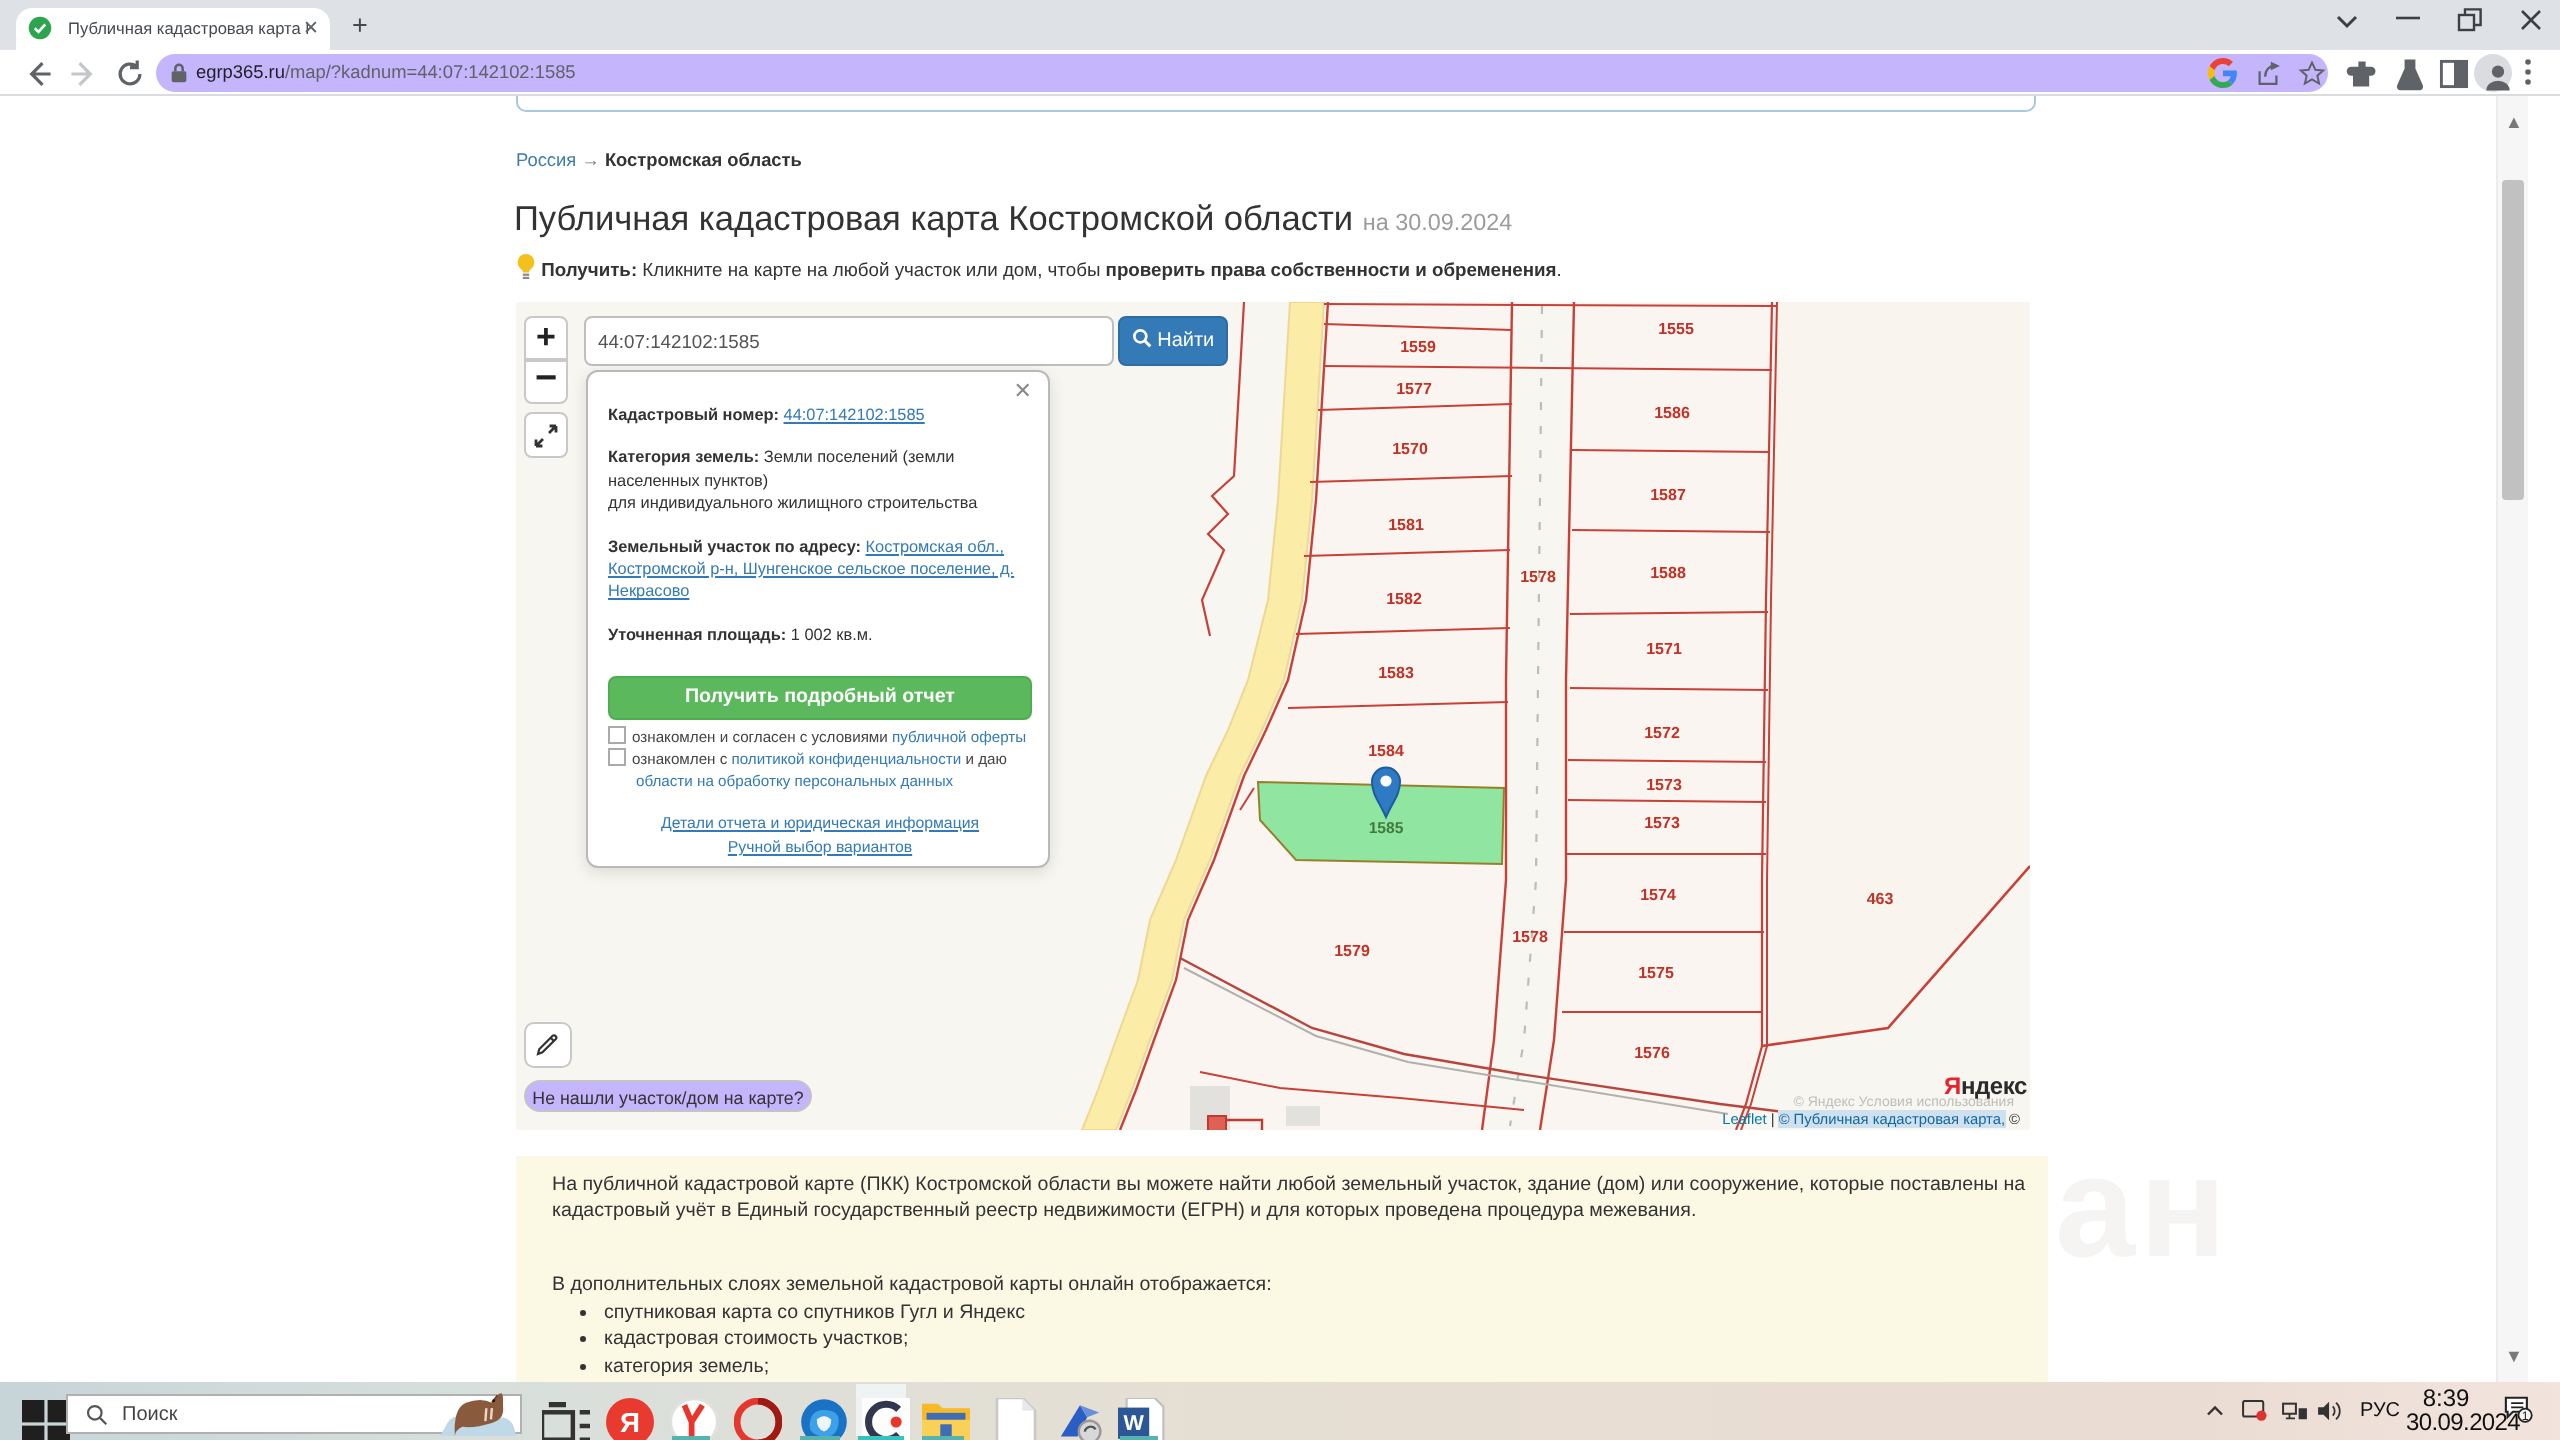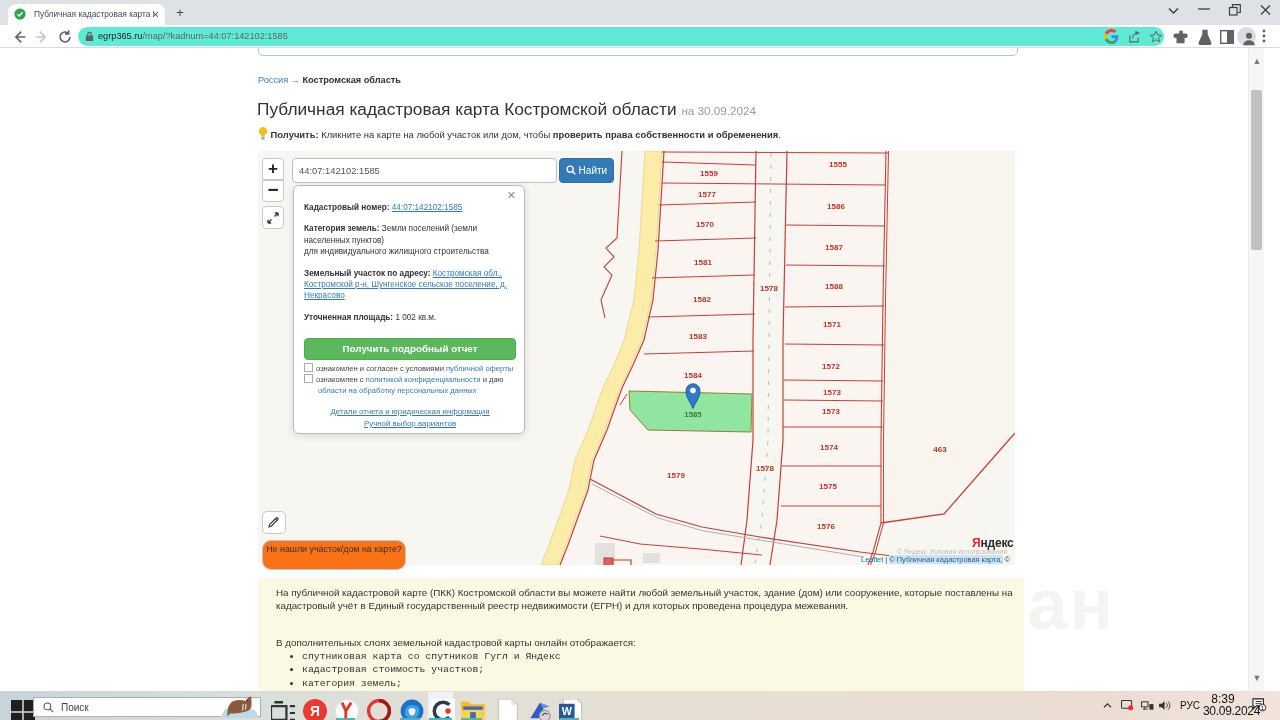--- a/index.html
+++ b/index.html
@@ -9,21 +9,21 @@
   
   #tabbar { position:absolute; left:0; top:0; width:1280px; height:25px; background:#dee1e6; }
   #tab { position:absolute; left:8px; top:4px; width:157px; height:21px; background:#fff; border-radius:8px 8px 0 0; }
   #tab .fav { position:absolute; left:6px; top:4px; width:12px; height:12px; }
   #tab .ttl { position:absolute; left:26px; top:5px; width:120px; height:12px; font-size:8.3px; color:#454a50; white-space:nowrap; overflow:hidden; }
   #tab .tx { position:absolute; right:4px; top:5px; width:11px; height:11px; color:#5f6368; font-size:9.5px; line-height:11px; text-align:center; }
   #newtab { position:absolute; left:172px; top:5px; width:16px; height:16px; color:#45494d; font-size:13.5px; line-height:15px; text-align:center; font-weight:400; }
 
   #toolbar { position:absolute; left:0; top:25px; width:1280px; height:23px; background:#fff; border-bottom:1px solid #dadce0; }
   .navic { position:absolute; top:2px; width:18px; height:18px; }
-  #omni { position:absolute; left:78px; top:2px; width:1086px; height:19px; background:#5eead4; border-radius:10px; }
+  #omni { position:absolute; left:78px; top:2px; width:1086px; height:19px; background:#c4b5fd; border-radius:10px; }
   #omni .url { position:absolute; left:20px; top:4px; font-size:9.2px; color:#202124; white-space:nowrap; }
   #omni .url span { color:#5f6368; }
 
   
   #page { position:absolute; left:0; top:48px; width:1264px; height:643px; background:#fff; overflow:hidden; }
   #cutinput { position:absolute; left:258px; top:-50px; width:760px; height:58px; border:1px solid #a9c7e3; border-radius:5px; background:#fff; }
   #crumbs { position:absolute; left:258px; top:27px; font-size:9.2px; color:#333; }
   #crumbs a { color:#3f7cac; text-decoration:none; }
   #crumbs .arr { color:#777; }
   #h1 { position:absolute; left:257px; top:51px; font-size:17.3px; font-weight:400; color:#333; }
@@ -48,33 +48,33 @@
   #popup .cls { position:absolute; right:8px; top:3px; color:#8a8a8a; font-size:11px; }
   #pemail { position:absolute; left:10px; top:126px; width:212px; height:21px; border:1px solid #ccc; border-radius:4px; color:#a9a9a9; font-size:9.6px; line-height:19px; padding-left:8px; }
   #pbtn { position:absolute; left:10px; top:152px; width:212px; height:22px; background:#5cb85c; border:1px solid #4cae4c; border-radius:4px; color:#fff; font-size:9.8px; font-weight:700; text-align:center; line-height:20px; }
   .chkrow { position:absolute; left:10px; font-size:7.6px; color:#444; line-height:11px; }
   .chkrow a { text-decoration:none !important; }
   .cb { display:inline-block; width:9px; height:9px; border:1px solid #aaa; background:#fff; vertical-align:-1px; margin-right:3px; }
   .plink { position:absolute; width:212px; left:10px; text-align:center; font-size:7.9px; }
   .plink a { color:#337ab7 !important; text-decoration:underline; text-decoration-style:dashed; }
 
   #pencil { position:absolute; left:4px; top:360px; width:24px; height:23px; background:#fff; border:1px solid #c8c8c8; border-radius:5px; }
-  #tooltip { position:absolute; left:4px; top:389px; width:144px; height:30px; background:#f97316; border:1px solid #c4c4c4; border-radius:9px; font-size:8.9px; color:#333; text-align:center; line-height:16px; white-space:nowrap; }
+  #tooltip { position:absolute; left:4px; top:389px; width:144px; height:16px; background:#c4b5fd; border:1px solid #c4c4c4; border-radius:9px; font-size:8.9px; color:#333; text-align:center; line-height:16px; white-space:nowrap; }
   #ylogo { position:absolute; left:714px; top:385px; font-size:12px; font-weight:700; color:#2b2b2b; letter-spacing:-0.2px; }
   #ylogo i { font-style:normal; color:#e8222b; }
   #attr { position:absolute; right:5px; top:404px; font-size:7.4px; color:#333; white-space:nowrap; }
   #attr .lf { color:#0078a8; }
   #attr .hl { color:#1368a0; background:#cfe0ef; }
   #attr2 { position:absolute; right:8px; top:397px; font-size:7px; color:rgba(120,120,120,0.45); white-space:nowrap; }
 
   
   #ybox { position:absolute; left:258px; top:530px; width:766px; height:113px; background:#fbf8e3; }
   #ybox .tx { position:absolute; left:18px; top:8px; width:736px; font-size:9.8px; color:#333; line-height:13.5px; }
   #ybox ul { margin:0 0 0 0; padding-left:26px; }
-  #ybox li { margin-bottom:0px; line-height:13.5px;font-family:Liberation Mono, monospace; }
+  #ybox li { margin-bottom:0px; line-height:13.5px; }
   #wmark { position:absolute; left:935px; top:515px; font-size:72px; font-weight:700; color:rgba(185,178,168,0.14); letter-spacing:2px; }
 
   
   #sbar { position:absolute; right:0; top:0; width:16px; height:643px; background:#f6f6f6; border-left:1px solid #ececec; }
   #sbar .thumb { position:absolute; left:2px; top:42px; width:11px; height:160px; background:#c1c1c1; border-radius:2px; }
   #sbar .ar { position:absolute; left:3px; width:10px; color:#7a7a7a; font-size:9px; text-align:center; }
 
   
   #taskbar { position:absolute; left:0; top:691px; width:1280px; height:29px; background:linear-gradient(90deg,#c7d4d8 0%, #d7dfdc 18%, #e4dfd4 42%, #e9ded3 65%, #eadcd3 85%, #f2e3dc 100%); }
   #tsearch { position:absolute; left:33px; top:6px; width:228px; height:20px; background:#fff; border:1px solid #b0b0b0; font-size:10px; color:#444; }

